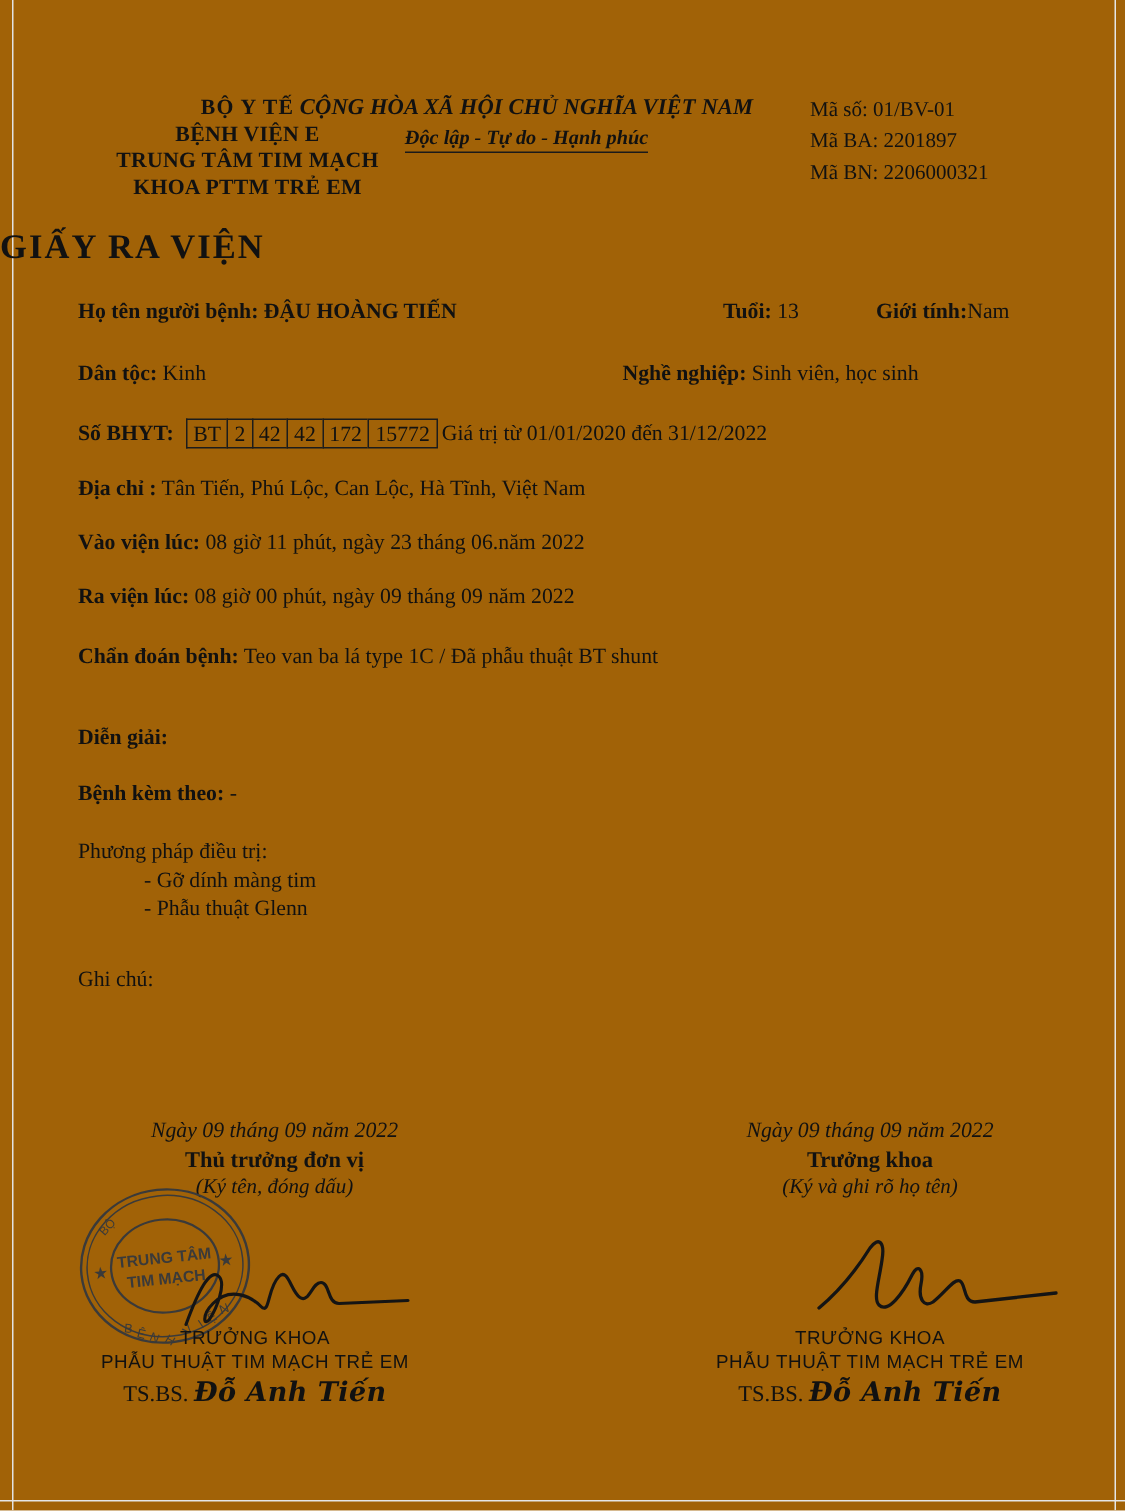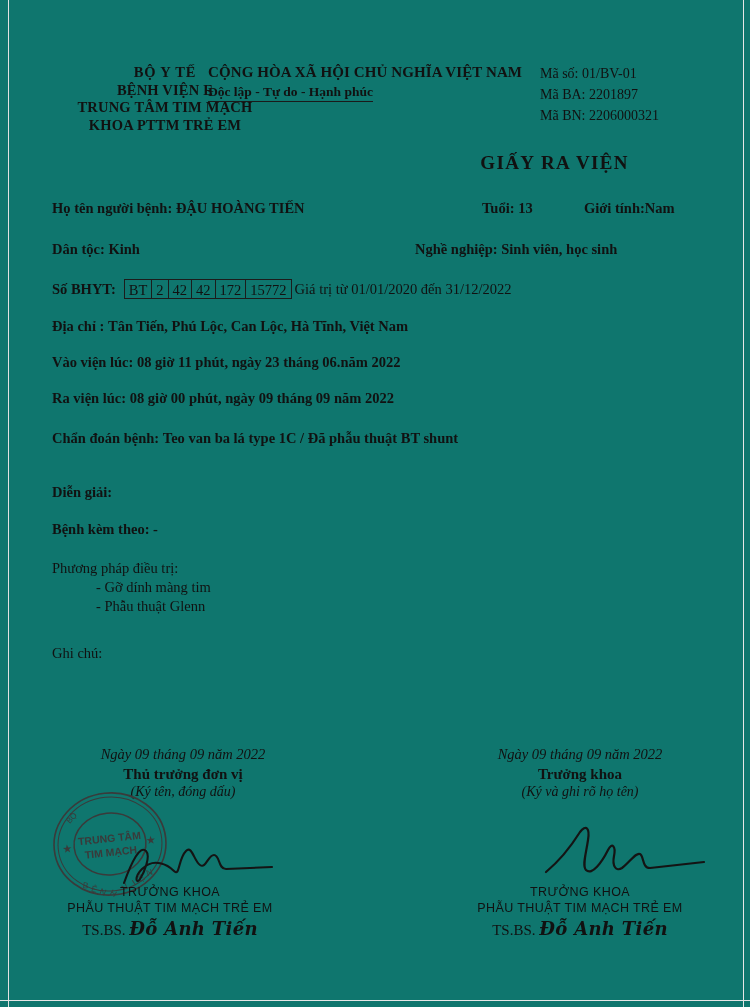--- a/index.html
+++ b/index.html
@@ -8,21 +8,21 @@
     background: #ffffff;
   }
   body {
     font-family: "Liberation Serif", "DejaVu Serif", serif;
     color: #111111;
   }
   #page {
     position: relative;
     width: 750px;
     height: 1007px;
-    background: #0f766e;
+    background: #a16207;
     overflow: hidden;
   }
   
   .scan-edge-left {
     position: absolute;
     left: 8px; top: 0; width: 1px; height: 1007px;
     background: #e2e2e2;
   }
   .scan-edge-right {
     position: absolute;
@@ -47,22 +47,24 @@
     width: 250px;
     text-align: center;
     font-weight: bold;
     font-size: 14.5px;
     line-height: 17.5px;
     letter-spacing: .2px;
   }
   .org-block .l1 { letter-spacing: .8px; }
   .national-block {
     position: absolute;
-    left: 208px; top: 4px;
+    left: 191px; top: 4px;
     width: 320px;
+    text-align: center;
+    font-style: italic;
   }
   .national-title {
     font-weight: bold;
     font-size: 15px;
     letter-spacing: .1px;
     white-space: nowrap;
   }
   .national-motto {
     font-weight: bold;
     font-size: 13.5px;
@@ -78,34 +80,34 @@
     line-height: 21px;
   }
   .codes .row { white-space: nowrap; }
   .codes .lbl { }
   .codes .val { }
 
   
   .doc-title {
     position: absolute;
     top: 152px; left: 0; width: 629px;
-    text-align: right;
-    font-size: 19px;
+    text-align: left;
+    font-size: 23px;
     font-weight: bold;
     letter-spacing: 1.4px;
   }
 
   
   .field {
     position: absolute;
     font-size: 14.5px;
     white-space: nowrap;
   }
   .lbl-b { font-weight: bold; }
-  .val-n { font-weight: bold; }
+  .val-n { font-weight: normal; }
   .val-b { font-weight: bold; }
 
   .row-name   { left: 52px; top: 200px; text-align: right; }
   .age        { left: 482px; top: 200px; }
   .sex        { left: 584px; top: 200px; }
   .row-ethnic { left: 52px; top: 241px; }
   .job        { left: 415px; top: 241px; }
 
   .row-bhyt   { left: 52px; top: 279px; display: flex; align-items: center; }
   .bhyt-boxes { display: inline-flex; margin-left: 8px; }

